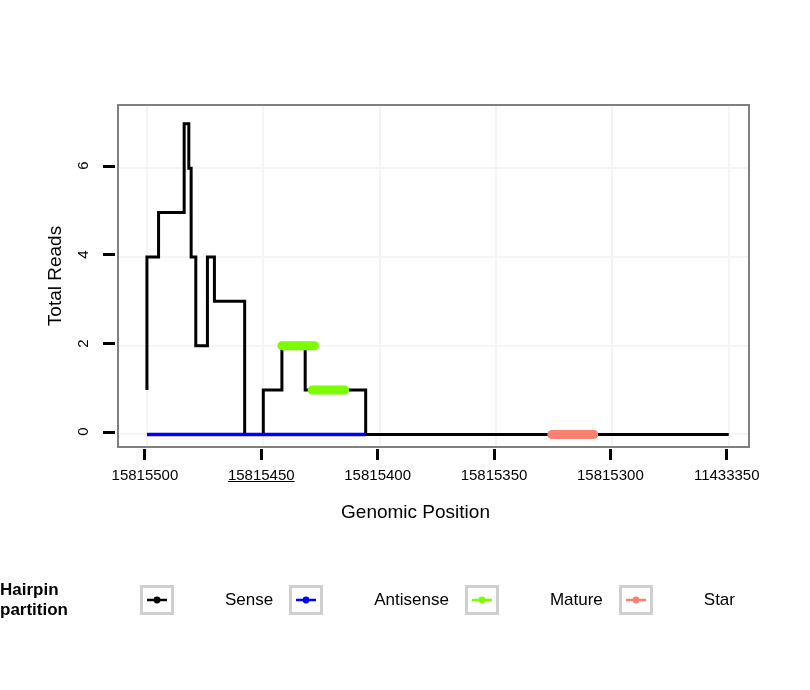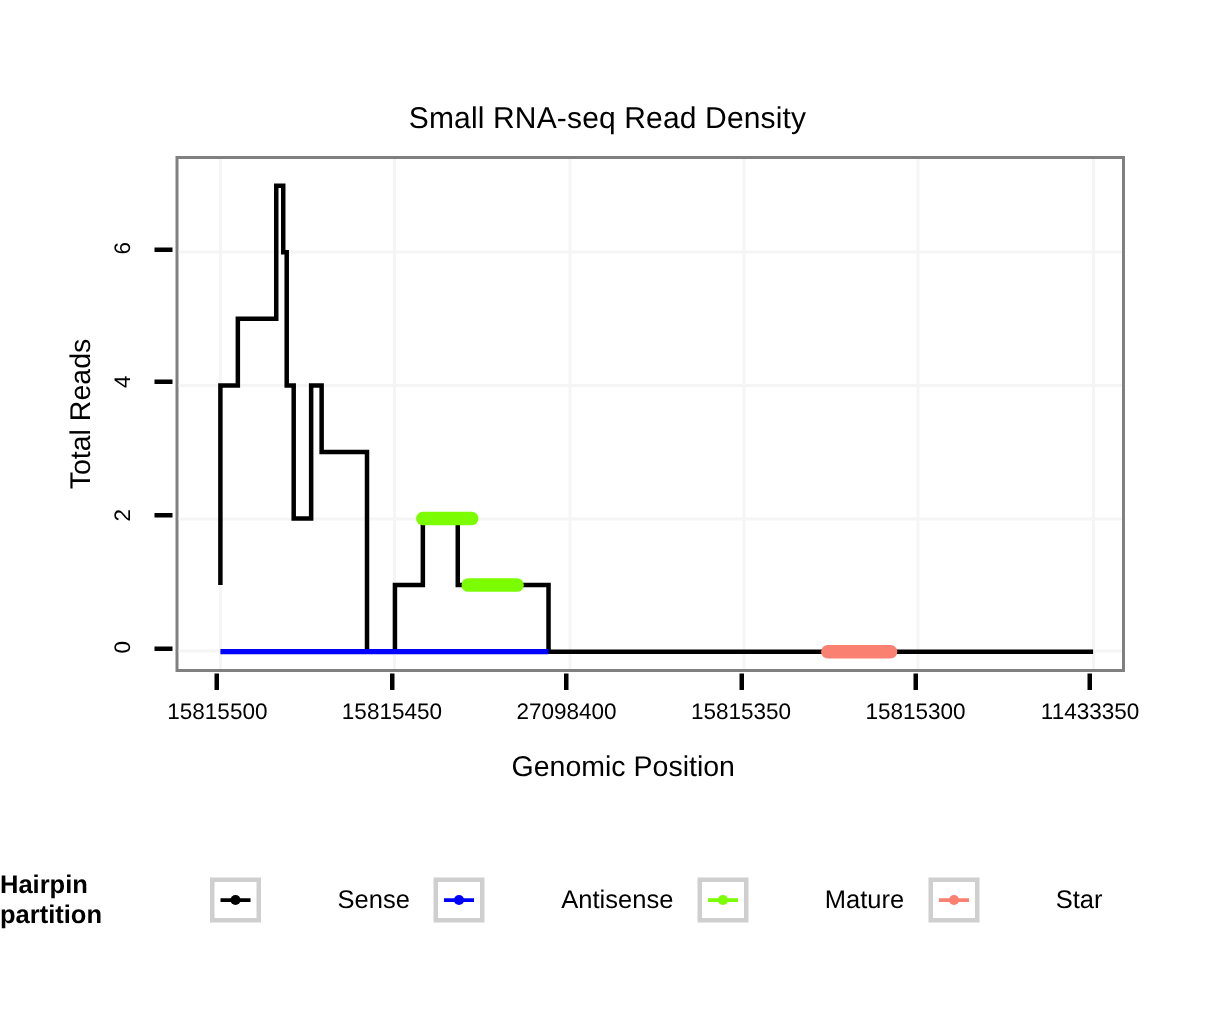--- a/index.html
+++ b/index.html
@@ -163,21 +163,20 @@
     font-size: 17px;
     margin-right: 16px;
   }
   .legend-entry:last-child .legend-label { margin-right: 13px; }
 </style>
 </head>
 <body>
 
 <div id="figure">
 
-  <div id="chart-title">Small RNA-seq Read Density</div>
 
   <div id="y-axis-title-wrap">
     <div id="y-axis-title">Total Reads</div>
   </div>
 
   <div id="y-ticks">
       <div class="y-tick-mark" style="top: 430.965px;"></div>
       <div class="y-tick-label" style="left: 62px; top: 423.465px;">0</div>
       <div class="y-tick-mark" style="top: 342.19px;"></div>
       <div class="y-tick-label" style="left: 62px; top: 334.69px;">2</div>
@@ -208,23 +207,23 @@
           <line x1="193.15808823529414" x2="225.7389705882353" y1="284.0774193548387" y2="284.0774193548387" stroke="#7cfc00" stroke-width="9" stroke-linecap="round"></line>
           <line x1="432.8602941176471" x2="474.75" y1="328.46451612903223" y2="328.46451612903223" stroke="#fa8072" stroke-width="9" stroke-linecap="round"></line>
         </svg>
     </div>
   </div>
 
   <div id="x-ticks">
       <div class="x-tick-mark" style="left: 143.426px;"></div>
       <div class="x-tick-label" style="left: 144.926px;">15815500</div>
       <div class="x-tick-mark" style="left: 259.787px;"></div>
-      <div class="x-tick-label" style="left: 261.287px;">15815450</div>
+      <div class="x-tick-label" style="left: 261.287px; text-decoration: underline;">15815450</div>
       <div class="x-tick-mark" style="left: 376.147px;"></div>
-      <div class="x-tick-label" style="left: 377.647px;">27098400</div>
+      <div class="x-tick-label" style="left: 377.647px;">15815400</div>
       <div class="x-tick-mark" style="left: 492.507px;"></div>
       <div class="x-tick-label" style="left: 494.007px;">15815350</div>
       <div class="x-tick-mark" style="left: 608.868px;"></div>
       <div class="x-tick-label" style="left: 610.368px;">15815300</div>
       <div class="x-tick-mark" style="left: 725.228px;"></div>
       <div class="x-tick-label" style="left: 726.728px;">11433350</div>
     </div>
 
   <div id="x-axis-title">Genomic Position</div>
 

